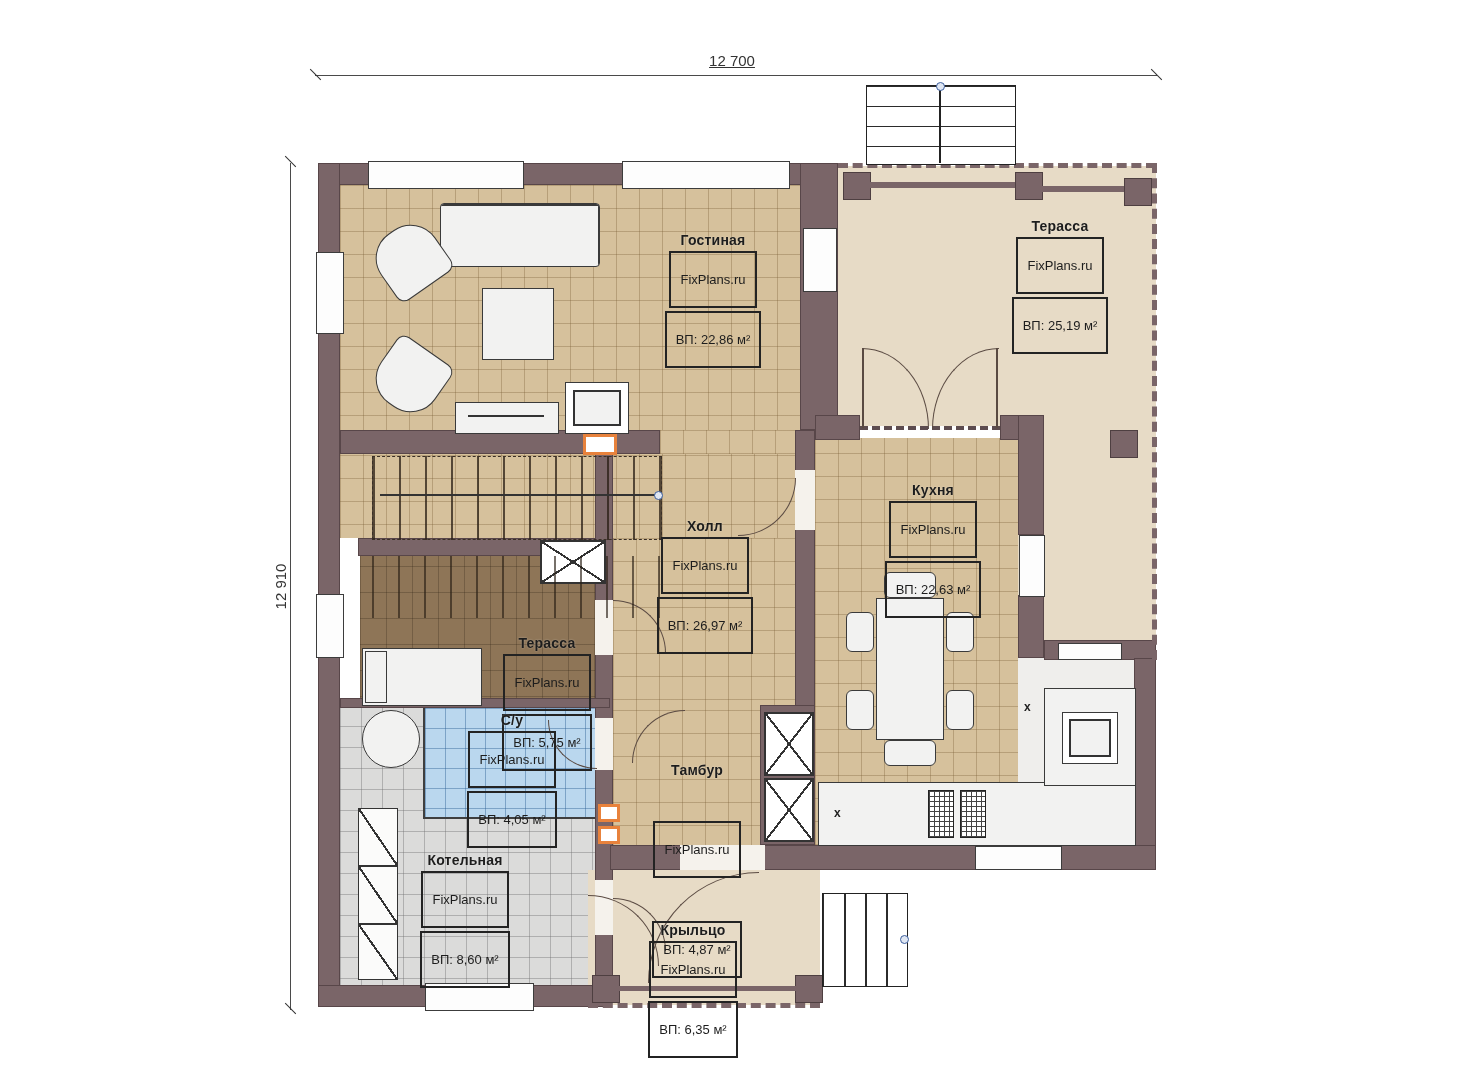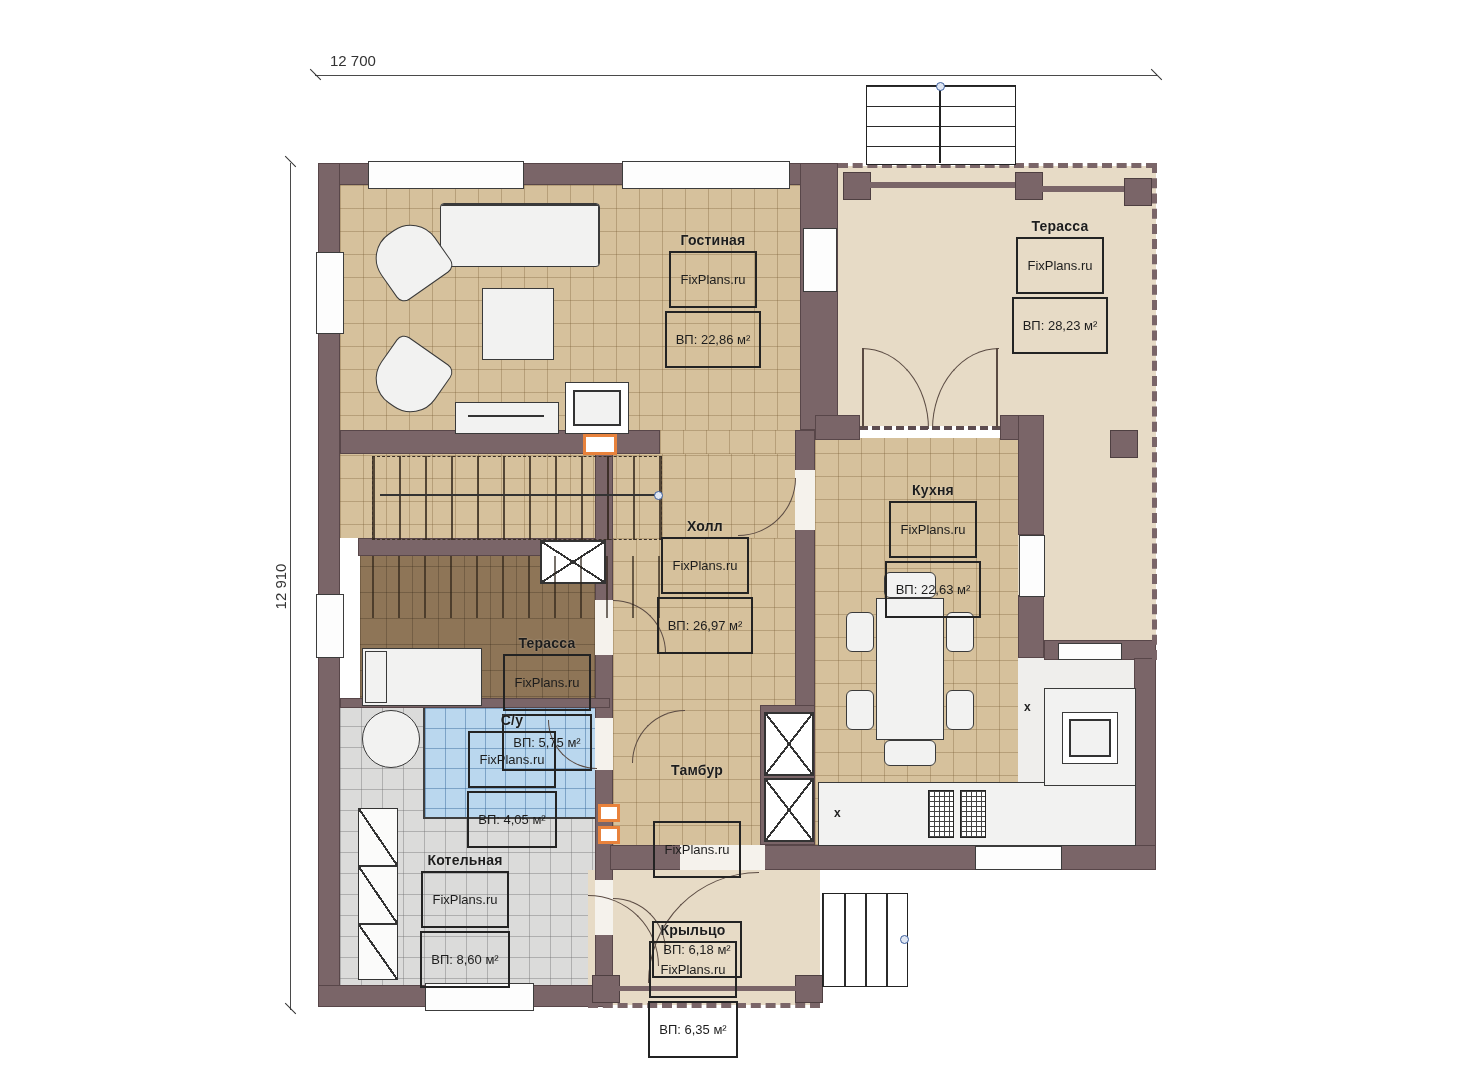--- a/index.html
+++ b/index.html
@@ -74,21 +74,21 @@
   .tick{width:15px;height:0;border-top:1.8px solid #333;transform:rotate(45deg);}
 </style>
 </head>
 <body>
 
 <div id="canvas">
 
   <div class="abs dim-line-h" style="left:315px;top:75px;width:842px;height:0;"></div>
   <div class="abs tick" style="left:308px;top:74px;"></div>
   <div class="abs tick" style="left:1149px;top:74px;"></div>
-  <div class="abs dim-text" style="left:330px;top:52px;width:842px;">12 700</div>
+  <div class="abs dim-text" style="left:311px;top:52px;width:842px;text-align:center;text-decoration:underline;">12 700</div>
 
   <div class="abs dim-line-v" style="left:290px;top:163px;width:0;height:847px;"></div>
   <div class="abs tick" style="left:283px;top:161px;"></div>
   <div class="abs tick" style="left:283px;top:1008px;"></div>
   <div class="abs dim-text" style="left:240px;top:578px;transform:rotate(-90deg);transform-origin:center;width:80px;text-align:center;">12 910</div>
 
   <div class="abs beige" style="left:838px;top:166px;width:318px;height:492px;"></div>
   <div class="abs tile-tan" style="left:340px;top:185px;width:460px;height:247px;"></div>
   <div class="abs tile-tan" style="left:340px;top:432px;width:455px;height:106px;"></div>
   <div class="abs tile-tan" style="left:613px;top:538px;width:182px;height:172px;"></div>
@@ -212,21 +212,21 @@
 
   <div class="abs room-label" style="left:638px;top:232px;">
     <div class="room-name">Гостиная</div>
     <div class="wm-box">FixPlans.ru</div>
     <div class="area-box">ВП: 22,86 м²</div>
   </div>
 
   <div class="abs room-label" style="left:985px;top:218px;">
     <div class="room-name">Терасса</div>
     <div class="wm-box">FixPlans.ru</div>
-    <div class="area-box">ВП: 28,23 м²</div>
+    <div class="area-box">ВП: 25,19 м²</div>
   </div>
 
   <div class="abs room-label" style="left:858px;top:482px;">
     <div class="room-name">Кухня</div>
     <div class="wm-box">FixPlans.ru</div>
     <div class="area-box">ВП: 22,63 м²</div>
   </div>
 
   <div class="abs room-label" style="left:630px;top:518px;">
     <div class="room-name">Холл</div>
@@ -242,21 +242,21 @@
 
   <div class="abs room-label" style="left:437px;top:712px;">
     <div class="room-name">С/у</div>
     <div class="wm-box">FixPlans.ru</div>
     <div class="area-box">ВП: 4,05 м²</div>
   </div>
 
   <div class="abs room-label" style="left:622px;top:762px;gap:43px;">
     <div class="room-name">Тамбур</div>
     <div class="wm-box">FixPlans.ru</div>
-    <div class="area-box">ВП: 6,18 м²</div>
+    <div class="area-box">ВП: 4,87 м²</div>
   </div>
 
   <div class="abs room-label" style="left:390px;top:852px;">
     <div class="room-name">Котельная</div>
     <div class="wm-box">FixPlans.ru</div>
     <div class="area-box">ВП: 8,60 м²</div>
   </div>
 
   <div class="abs room-label" style="left:618px;top:922px;">
     <div class="room-name">Крыльцо</div>

